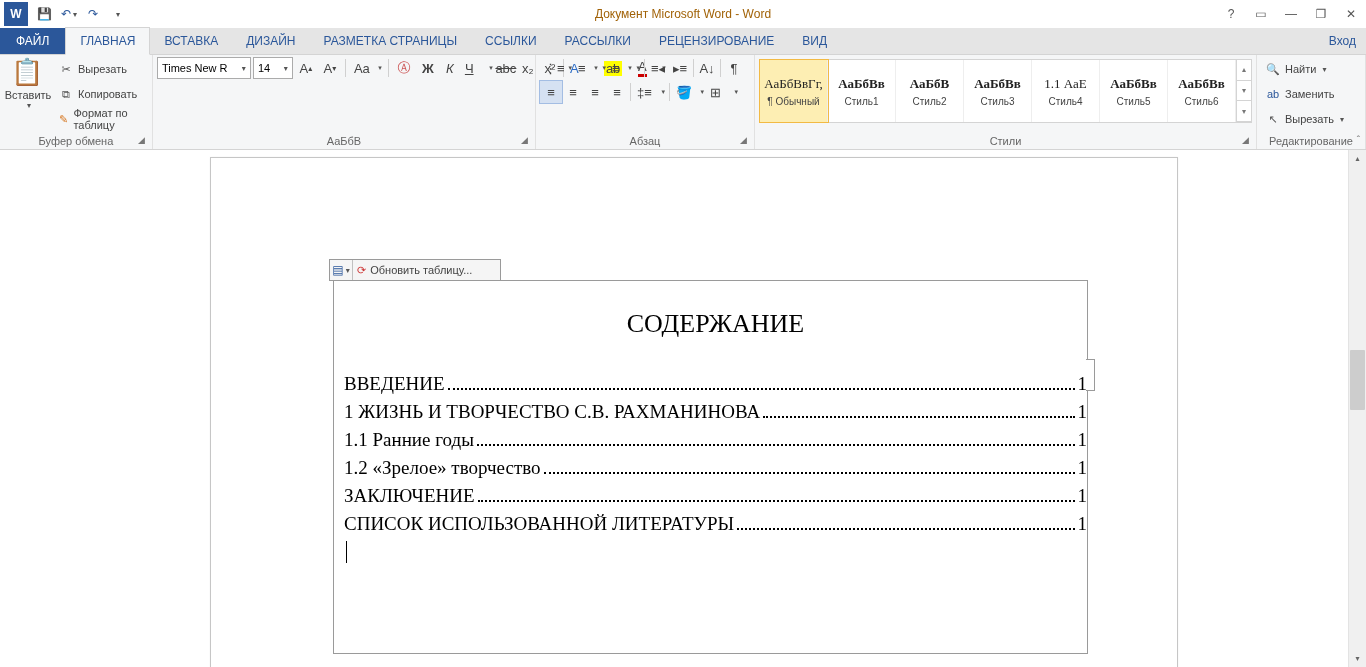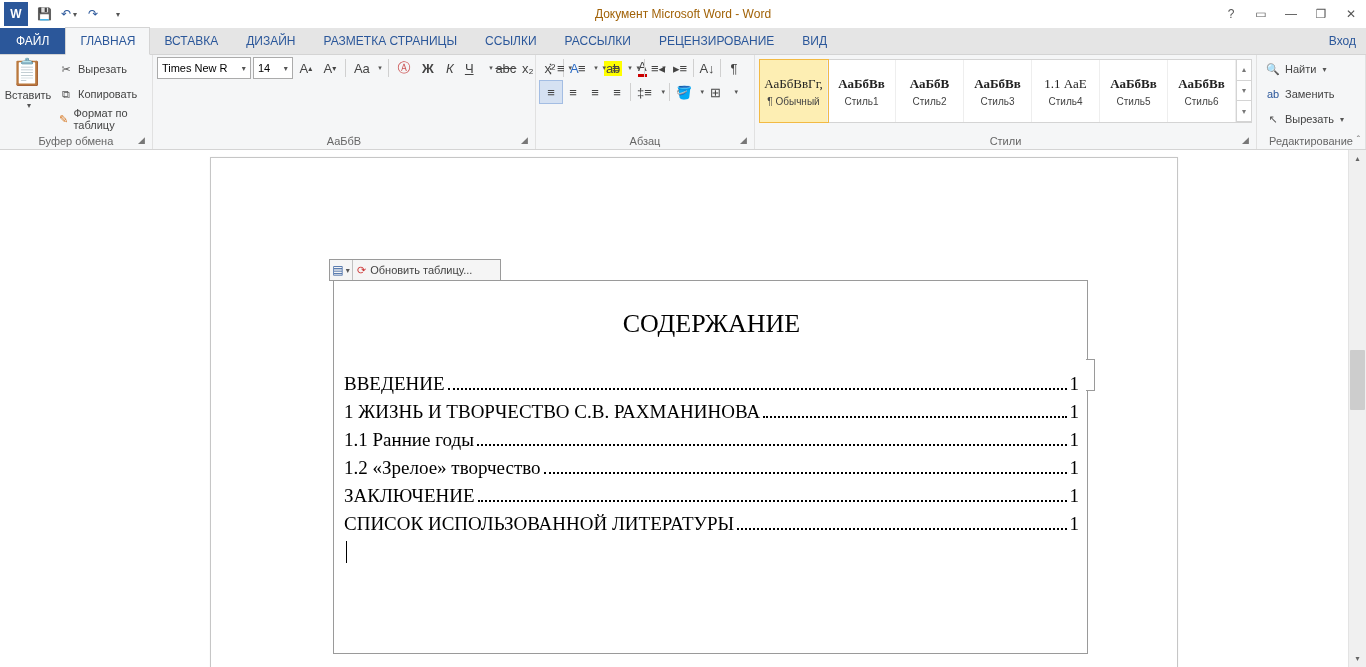--- a/index.html
+++ b/index.html
@@ -46,21 +46,21 @@
 .collapse-chevron{position:absolute;right:6px;bottom:3px;font-size:10px;color:#777;cursor:pointer}
 .workspace{position:absolute;top:150px;left:0;right:17px;bottom:0;background:#fff;overflow:hidden}
 .scrollv{position:absolute;top:150px;right:0;bottom:0;width:17px;background:#f0f0f0;border-left:1px solid #e3e3e3}
 .scrollv .up,.scrollv .down{height:17px;display:flex;align-items:center;justify-content:center;font-size:8px;color:#666;cursor:pointer}
 .scrollv .thumb{position:absolute;top:200px;width:15px;left:1px;height:60px;background:#cdcdcd;border-radius:1px;cursor:pointer}
 .page{position:absolute;left:210px;top:7px;width:966px;height:640px;background:#fff;border:1px solid #c6c6c6;box-shadow:0 0 2px rgba(0,0,0,.05)}
 .toc-field{position:absolute;left:122px;top:100px;width:755px}
 .toc-tabbar{display:flex;align-items:center;border:1px solid #9a9a9a;background:#f5f5f5;height:20px;width:170px;margin-left:-4px;position:relative;top:1px}
 .toc-tab-btn{width:22px;height:20px;border-right:1px solid #c0c0c0;display:flex;align-items:center;justify-content:center;cursor:pointer}
 .toc-update{display:flex;align-items:center;gap:4px;padding:0 4px;font-size:11px;color:#444;cursor:pointer}
-.toc-box{border:1px solid #9a9a9a;padding:18px 8px 90px 10px;position:relative}
+.toc-box{border:1px solid #9a9a9a;padding:18px 0 90px 10px;position:relative}
 .toc-handle{position:absolute;right:-8px;top:78px;width:8px;height:30px;border:1px solid #9a9a9a;border-left:none;background:#fff}
 .toc-title{text-align:center;font-family:"Times New Roman",serif;font-size:26px;margin-bottom:34px;margin-top:10px}
 .toc-line{font-family:"Times New Roman",serif;font-size:19px;display:flex;align-items:baseline;margin:6px 0;white-space:nowrap}
 .toc-text{flex:0 0 auto}
 .toc-leader{flex:1;border-bottom:2px dotted #000;margin:0 3px 4px;min-width:10px}
 .toc-page{flex:0 0 auto}
 .cursor-mark{display:inline-block;width:1px;height:22px;background:#000;margin-left:2px;vertical-align:bottom}
 </style>
 </head>
 <body>

